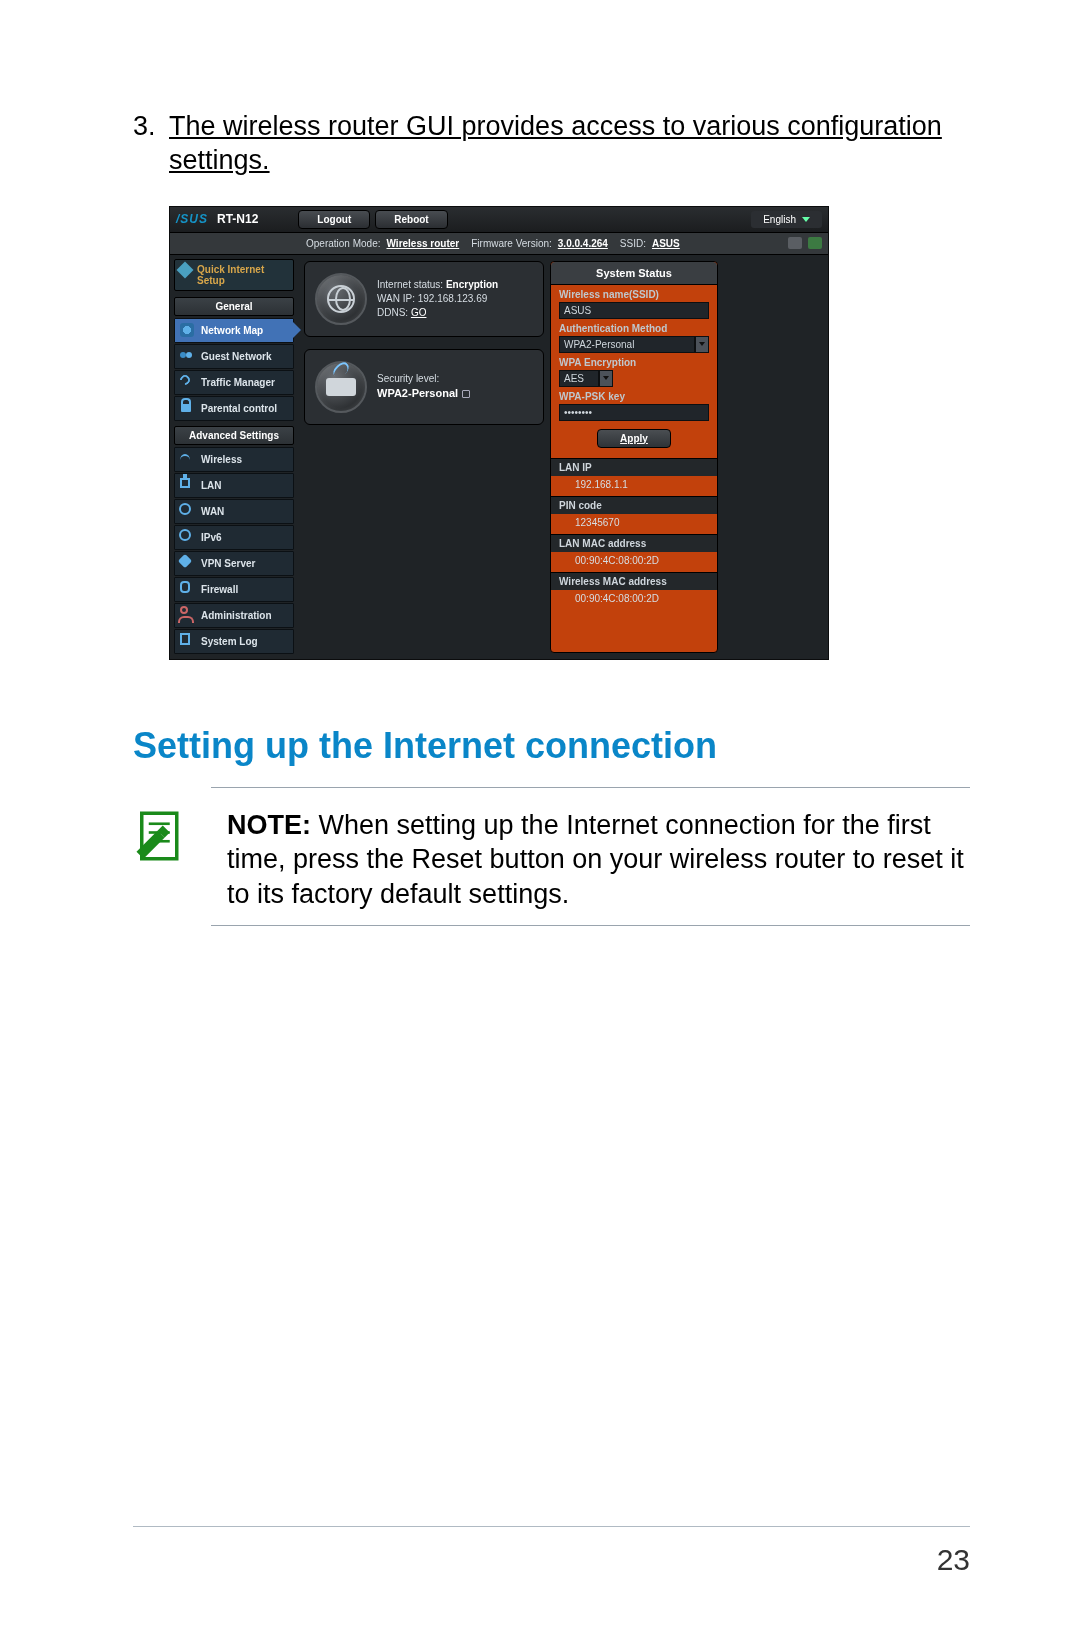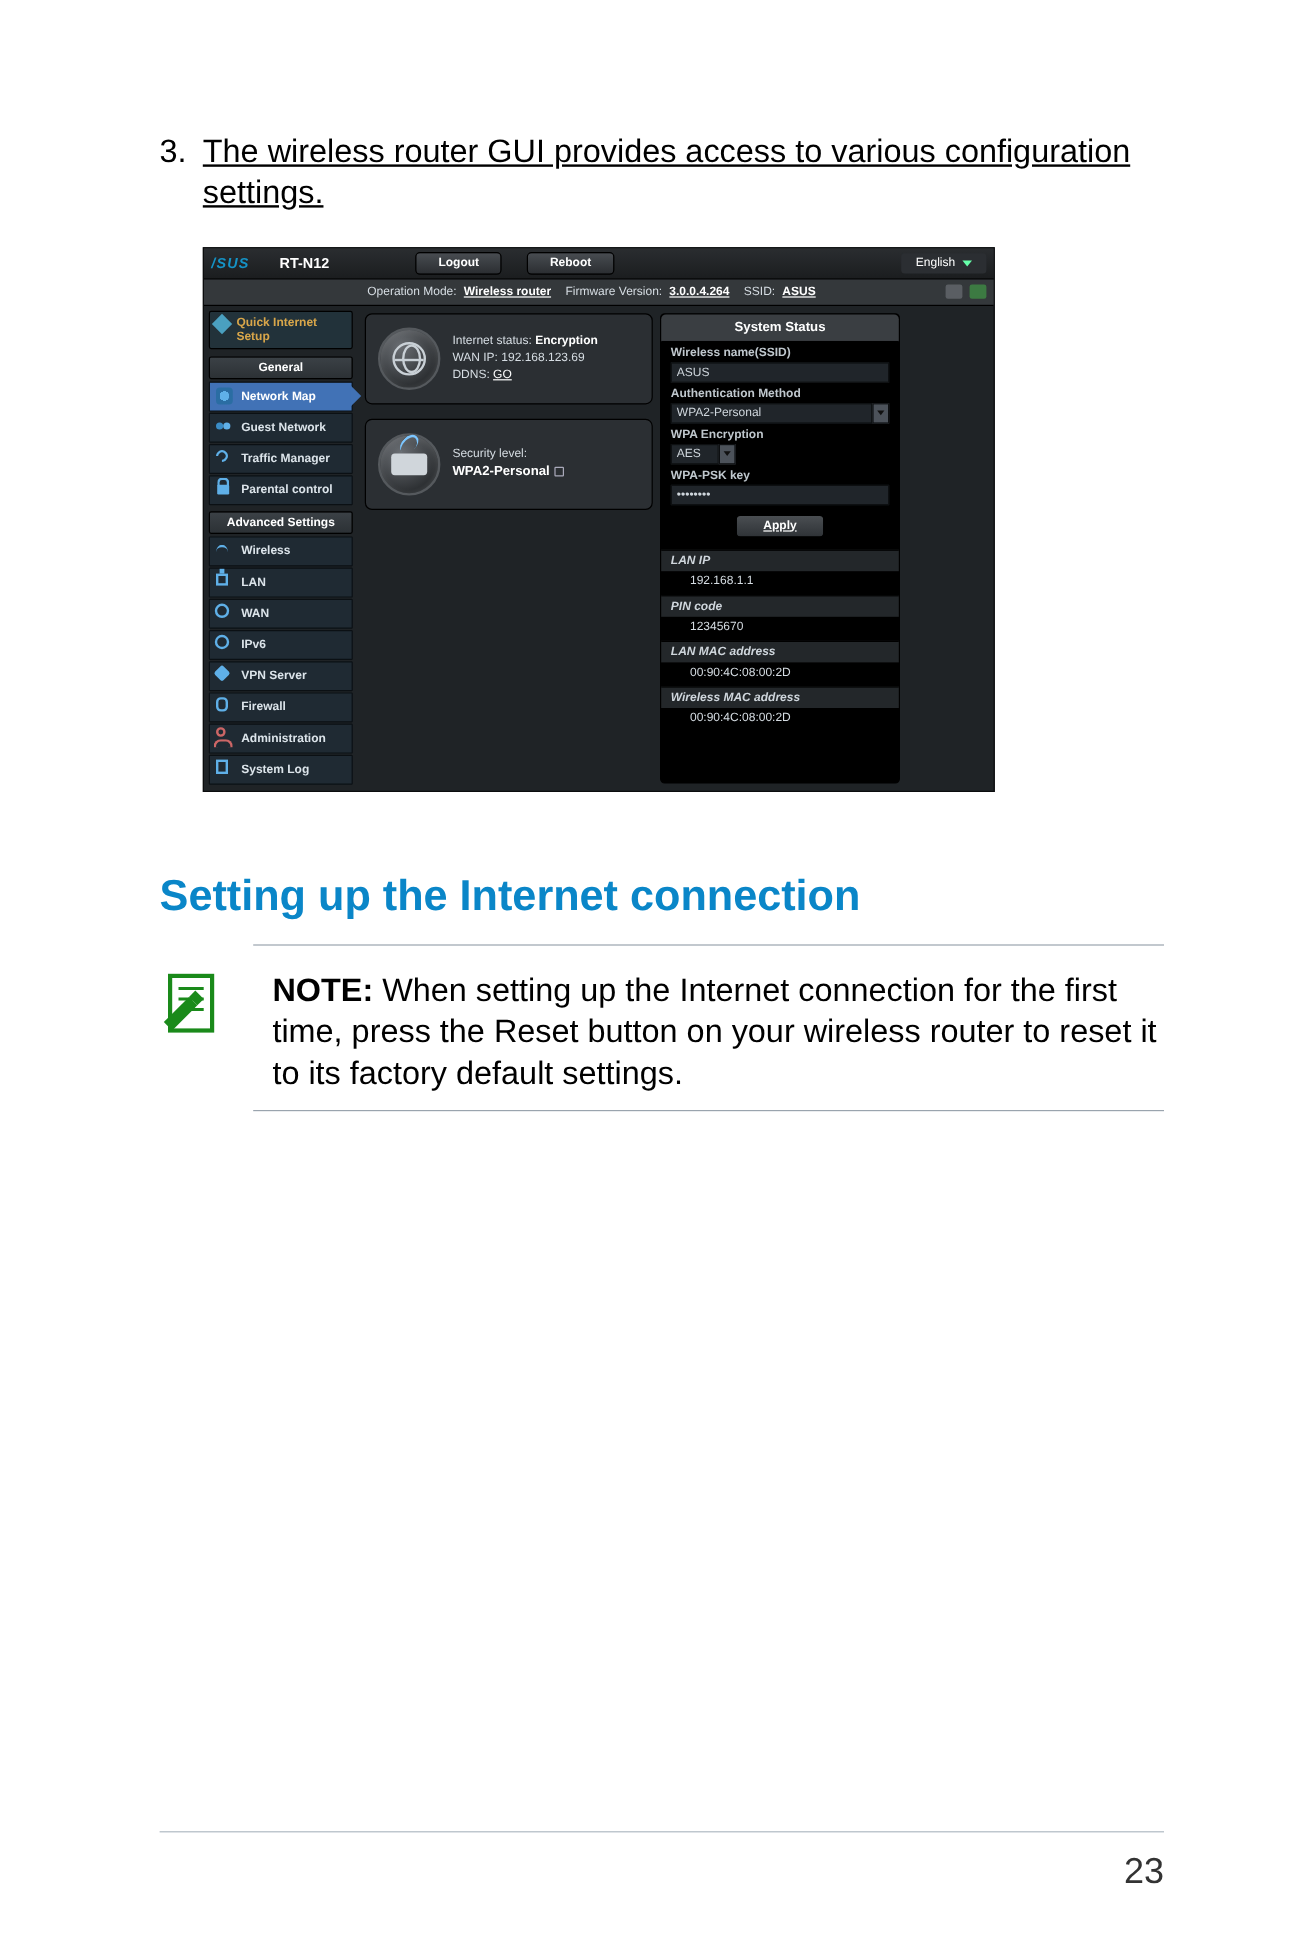--- a/index.html
+++ b/index.html
@@ -33,21 +33,21 @@
     font-size: 10px;
     color: #d6dde3;
     margin-bottom: 65px;
   }
   .gui-top {
     height: 26px;
     background: linear-gradient(#2a2d30,#1b1d1f);
     display: flex;
     align-items: center;
     padding: 0 6px;
-    gap: 21px;
+    gap: 5px;
     border-bottom: 1px solid #000;
   }
   .asus-logo { color:#1593c6; font-weight:bold; font-size:12px; letter-spacing:1px; font-style: italic; }
   .model { color:#fff; font-weight:bold; font-size:12px; margin-left:4px; }
   .topbtn {
     background: linear-gradient(#484c51,#2b2e32);
     color:#fff; font-size:10px; font-weight:bold;
     padding:3px 18px; border-radius:4px; border:1px solid #000;
   }
   .top-spacer { flex:1; }
@@ -165,22 +165,22 @@
   .client-inner{width:24px;height:18px;border:3px solid #c9d0d6;border-radius:3px;position:relative;}
   .client-inner::after{content:"";position:absolute;width:12px;height:3px;background:#c9d0d6;left:3px;top:18px;}
   .card-txt { font-size:10px; color:#d6dde3; line-height:1.4; }
   .card-txt b { color:#fff; }
   .card-big { font-size:11px; font-weight:bold; color:#fff; }
   .lock-mini { display:inline-block; width:8px;height:8px;border:1px solid #aab;border-radius:1px;margin-left:4px;vertical-align:middle;}
   .card-clients { flex-direction:column; align-items:center; gap:6px; }
   .card-clients .card-txt { text-align:center; }
 
   .syspanel {
-    width:200px;
-    background:#000000;
+    width:168px;
+    background:#c2410c;
     border:1px solid #000;
     border-radius:4px;
     padding:0 0 8px 0;
     color:#cfd6dc;
   }
   .sys-head {
     background:#3a3e42;
     color:#fff; font-weight:bold; font-size:11px;
     text-align:center;
     padding:5px 0;
@@ -210,21 +210,21 @@
   .sel-arr::before{content:"";width:0;height:0;border-left:3px solid transparent;border-right:3px solid transparent;border-top:4px solid #111;}
   .apply-row { text-align:center; padding:8px 0 10px; }
   .apply-btn {
     background: linear-gradient(#4a4e52,#2f3337);
     border:1px solid #000;
     color:#fff; font-weight:bold; font-size:10px;
     padding:3px 22px;
     border-radius:4px;
     text-decoration:underline;
   }
-  .sys-subhead { background:#23272a; color:#cfd6dc; font-weight:bold; font-size:10px; padding:3px 8px; border-top:1px solid #000;font-style:italic;}
+  .sys-subhead { background:#23272a; color:#cfd6dc; font-weight:bold; font-size:10px; padding:3px 8px; border-top:1px solid #000;}
   .sys-val { padding:3px 24px 6px; color:#d6dde3; font-size:10px;}
 
   
   .section-h {
     color:#0a86c8;
     font-weight:bold;
     font-size:36px;
     margin-bottom:20px;
     margin-top:10px;
   }

